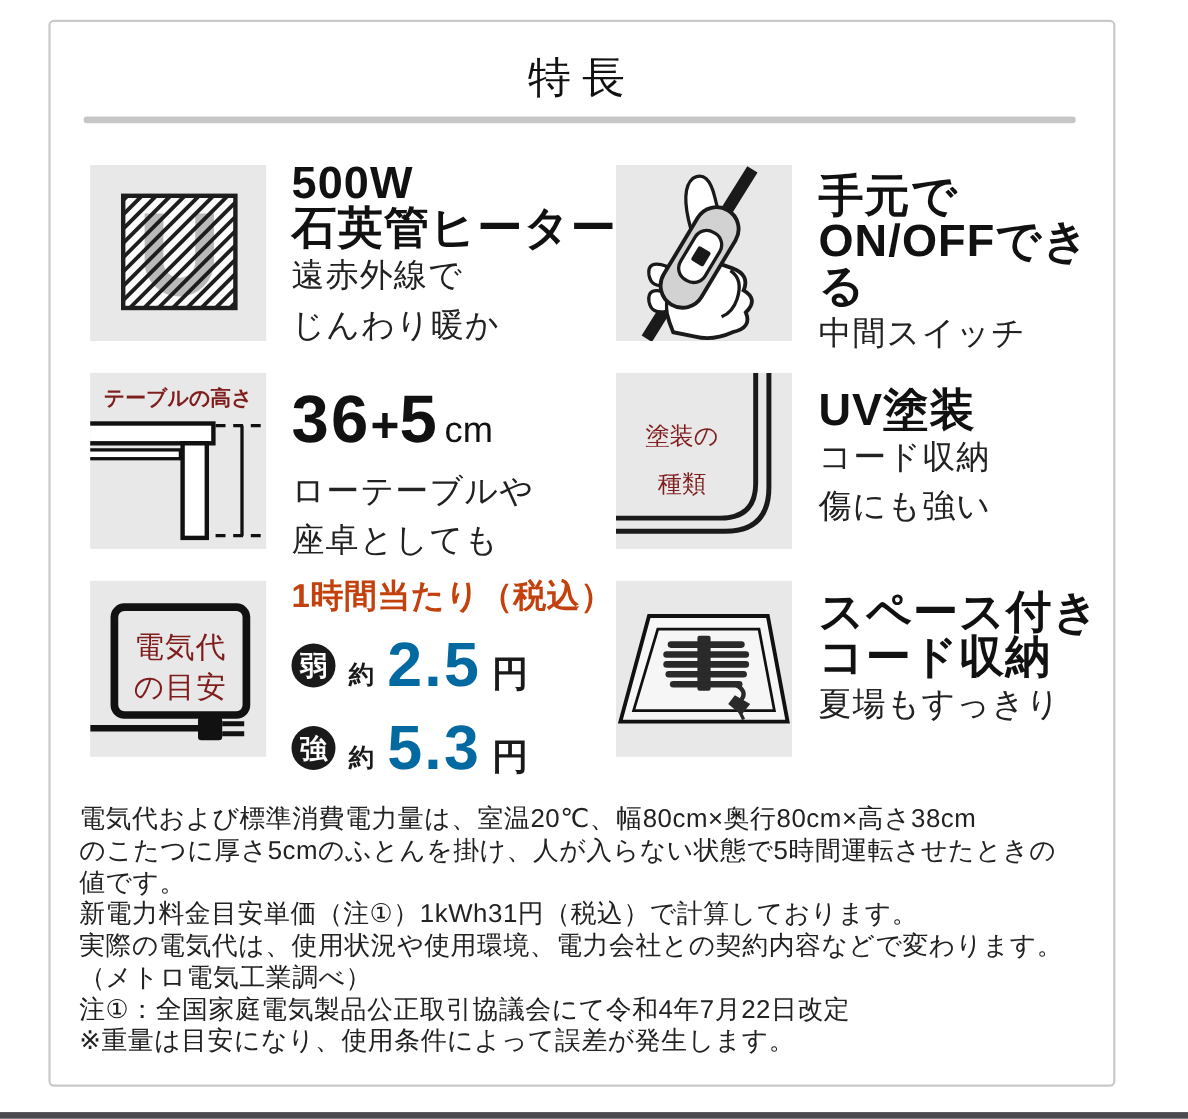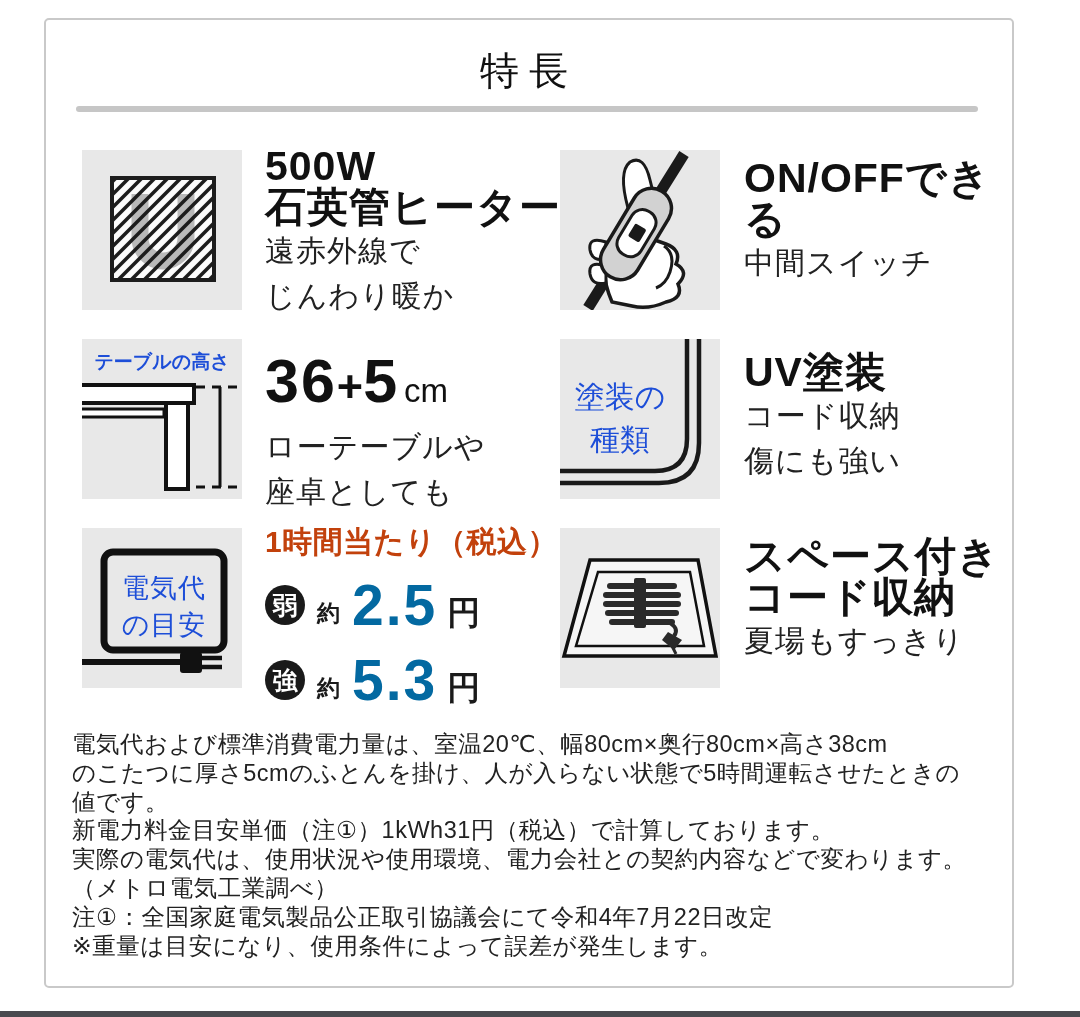--- a/index.html
+++ b/index.html
@@ -39,23 +39,23 @@
   .cost-h { font-size:30px; font-weight:bold; color:#c2410c; letter-spacing:0.5px; }
   .cost-row { display:flex; align-items:center; margin-top:9px; }
   .badge {
     width:40px; height:40px; border-radius:50%; background:#1a1a1a; color:#fff;
     font-size:25px; font-weight:bold; display:flex; align-items:center; justify-content:center; flex:0 0 auto;
   }
   .approx { font-size:23px; font-weight:bold; margin:16px 0 0 12px; }
   .val    { font-size:57px; font-weight:bold; margin-left:12px; letter-spacing:2px; color:#0369a1; }
   .unit   { font-size:33px; font-weight:bold; margin:16px 0 0 10px; }
 
-  .icon-label { position:absolute; text-align:center; color:#1d4ed8; }
+  .icon-label { position:absolute; text-align:center; color:#7f1d1d; }
   .lbl-height { top:10px; left:0; width:100%; font-size:19px; font-weight:bold; }
-  .lbl-uv     { top:36px; left:0;  width:120px; font-size:30px; line-height:43px; }
+  .lbl-uv     { top:36px; left:0;  width:120px; font-size:22px; line-height:43px; }
   .lbl-cost   { top:42px; left:22px; width:120px; font-size:27px; line-height:37px; letter-spacing:1px; }
 
   .footnote { position:absolute; left:26px; top:710px; width:936px; font-size:23.5px; line-height:28.8px; color:#222; letter-spacing:0.5px; }
   .bottom-bar { position:absolute; left:0; bottom:0; width:1080px; height:6px; background:#4a4a4f; }
 </style>
 </head>
 <body>
 
 <div class="card">
 
@@ -108,20 +108,21 @@
       <path d="M46 116 q-18 -6 -16 8 q2 12 16 9 Z" fill="#ffffff" stroke="#1a1a1a" stroke-width="3"></path>
       <g transform="rotate(31 76 84)">
         <rect x="56" y="34" width="40" height="100" rx="20" fill="#d2d2d2" stroke="#1a1a1a" stroke-width="3.5"></rect>
         <rect x="63" y="58" width="26" height="50" rx="12" fill="#ffffff" stroke="#1a1a1a" stroke-width="3"></rect>
         <rect x="70" y="75" width="13" height="15" rx="2" fill="#1a1a1a"></rect>
       </g>
       <path d="M104 96 Q116 104 110 122 Q106 134 96 138" fill="none" stroke="#1a1a1a" stroke-width="3"></path>
     </svg>
   </div>
   <div class="ft f2t">
+    <div class="h">手元で</div>
     <div class="h">ON/OFFできる</div>
     <div class="b">中間スイッチ</div>
   </div>
 
   <div class="icon f3i">
     <div class="icon-label lbl-height">テーブルの高さ</div>
     <svg viewBox="0 0 160 160">
       <rect x="-4" y="46" width="116" height="18" fill="#ffffff" stroke="#111" stroke-width="4"></rect>
       <rect x="-4" y="70" width="86" height="8" fill="#ffffff" stroke="#111" stroke-width="3"></rect>
       <rect x="84" y="64" width="22" height="86" fill="#ffffff" stroke="#111" stroke-width="4"></rect>

